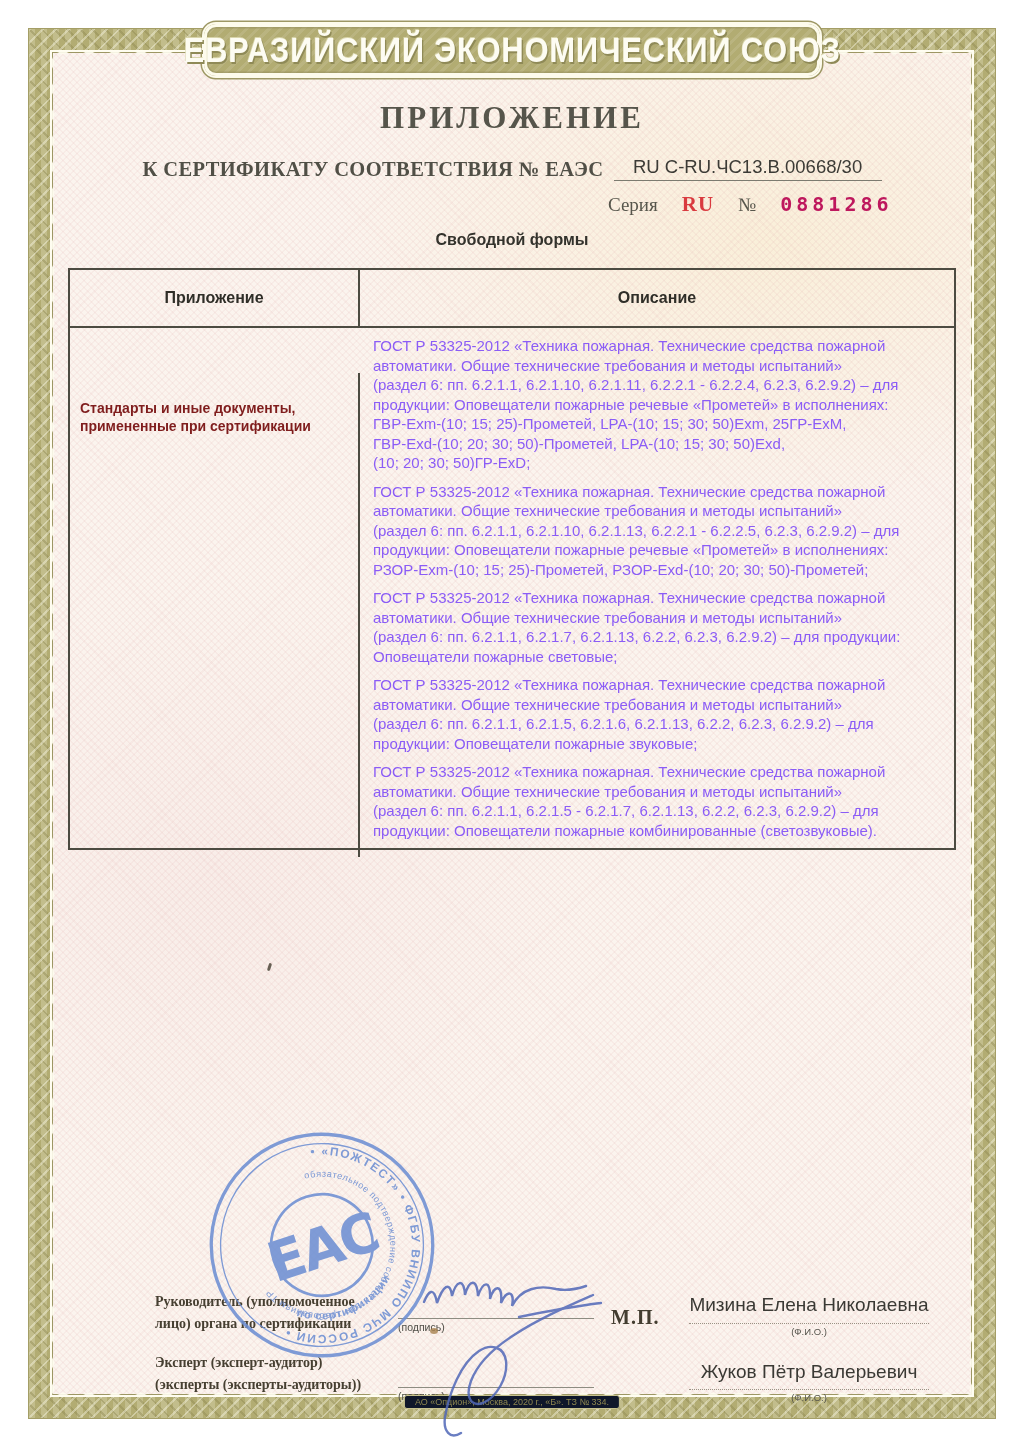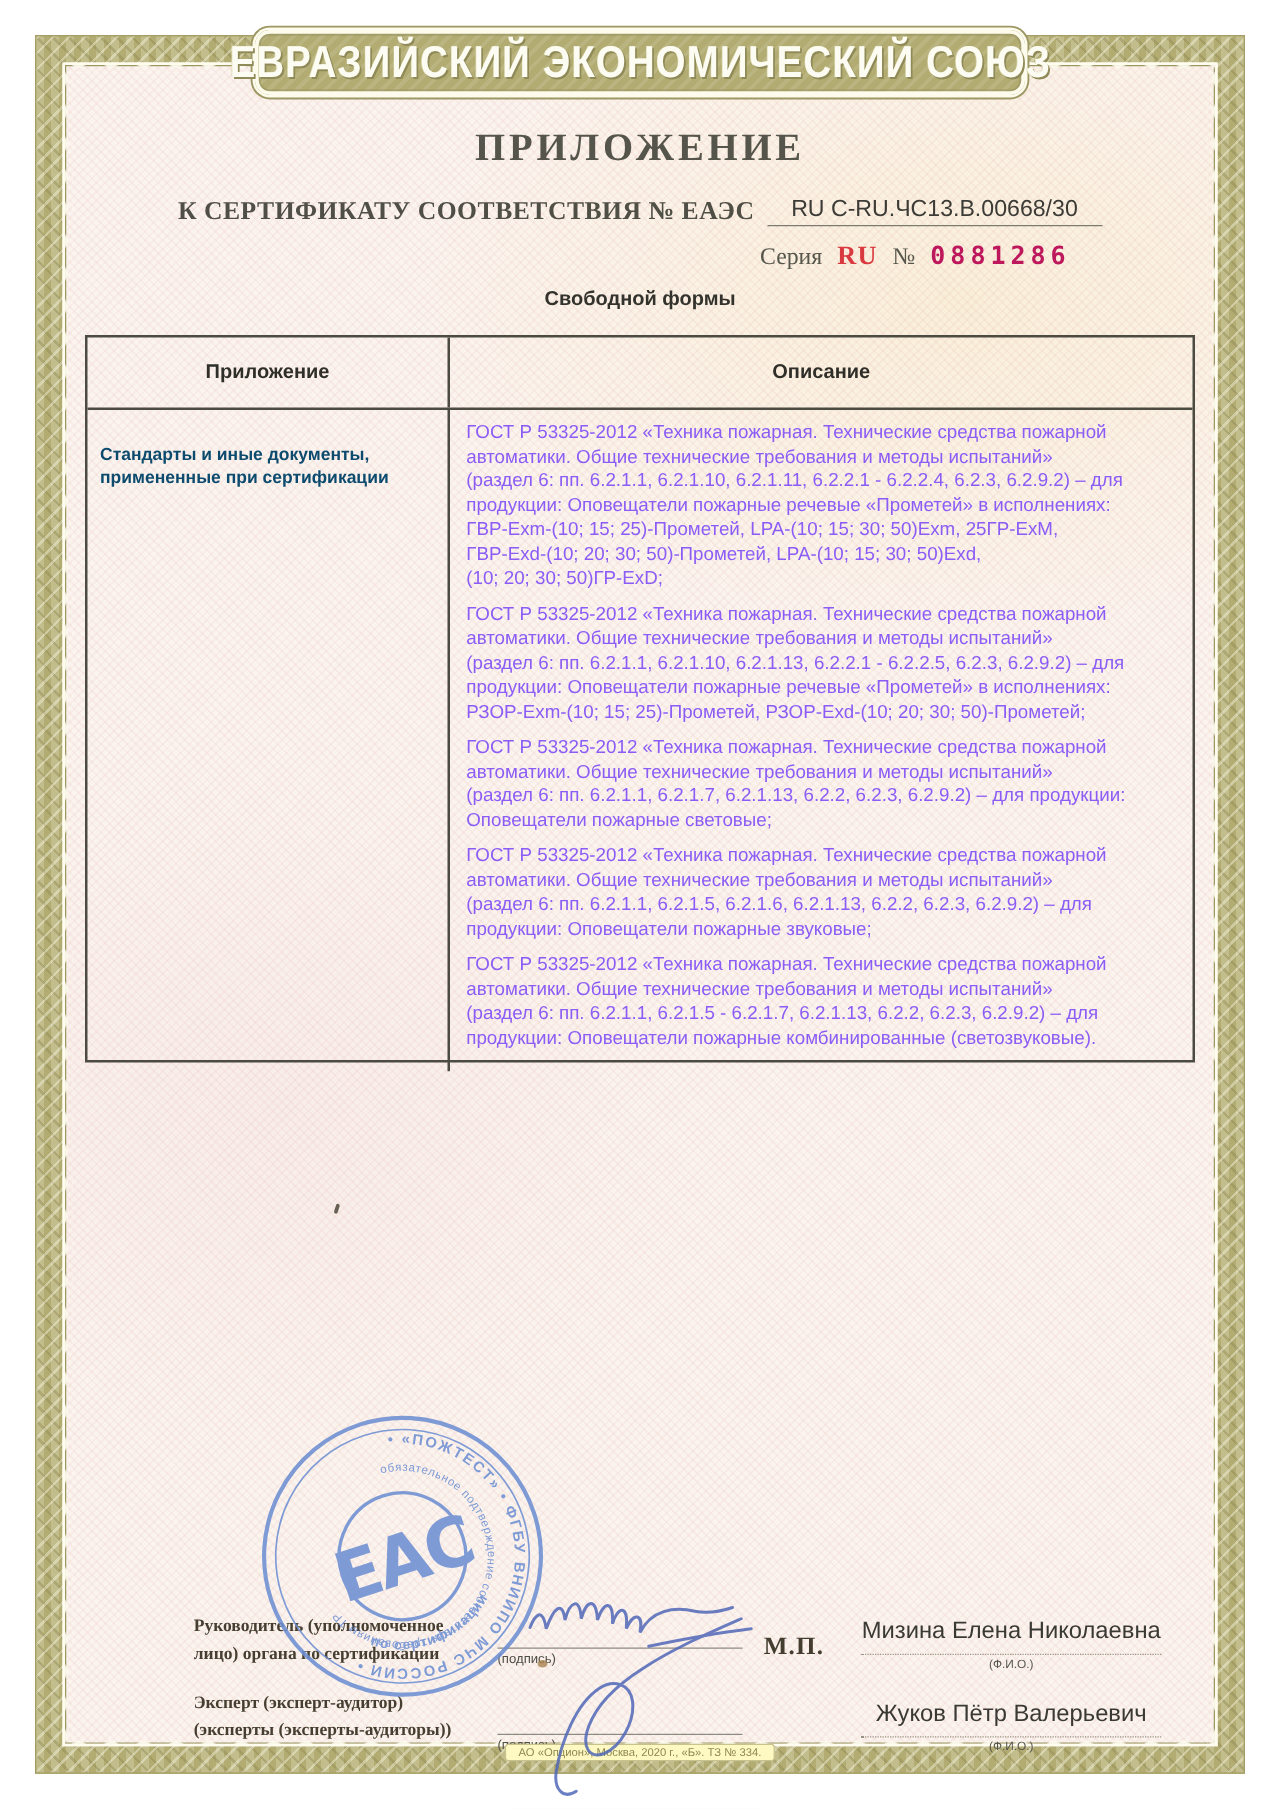--- a/index.html
+++ b/index.html
@@ -37,38 +37,38 @@
     font-family:"Liberation Sans",sans-serif;font-weight:700;font-size:33px;letter-spacing:1px;
     color:#fdfcf2;text-shadow:1.5px 1.5px 0 #8f8a57, -0.5px -0.5px 0 #d9d5ab;}
 
   
   .doc-title{position:absolute;top:100px;left:0;width:100%;text-align:center;z-index:4;
     font-family:"Liberation Serif",serif;font-weight:700;font-size:31px;letter-spacing:3px;color:#56554b;}
   .cert-line{position:absolute;top:156px;left:0;width:100%;z-index:4;display:flex;justify-content:center;align-items:flex-end;gap:10px;}
   .cert-line .lbl{font-family:"Liberation Serif",serif;font-weight:700;font-size:20.5px;color:#504f46;letter-spacing:.4px;}
   .cert-line .num{font-family:"Liberation Sans",sans-serif;font-size:18.5px;color:#3c3b36;
     border-bottom:1.5px solid #7c7b70;padding:0 14px 2px 14px;min-width:240px;text-align:center;}
-  .series-line{position:absolute;top:192px;left:608px;z-index:4;display:flex;align-items:baseline;gap:12px;}
+  .series-line{position:absolute;top:192px;left:608px;z-index:4;display:flex;align-items:baseline;gap:24px;}
   .series-line .s-lbl{font-family:"Liberation Serif",serif;font-size:19px;color:#57564c;}
   .series-line .s-val{font-family:"Liberation Serif",serif;font-weight:700;font-size:21px;color:#d93a3f;letter-spacing:1px;}
   .series-line .s-no{font-family:"Liberation Serif",serif;font-size:19px;color:#57564c;}
   .series-line .s-num{font-family:"DejaVu Sans Mono",monospace;font-weight:700;font-size:20px;color:#be185d;letter-spacing:4px;}
   .form-note{position:absolute;top:231px;left:0;width:100%;text-align:center;z-index:4;
     font-weight:700;font-size:16px;color:#33322c;}
 
   
   .cert-table{position:absolute;left:68px;top:268px;width:888px;height:582px;z-index:4;
     border:2px solid #4c4b41;box-sizing:border-box;display:flex;flex-direction:column;}
   .t-head{display:flex;border-bottom:2px solid #4c4b41;height:56px;flex:0 0 auto;}
   .t-body{display:flex;flex:1 1 auto;}
   .c1{width:290px;flex:0 0 auto;border-right:2px solid #4c4b41;box-sizing:border-box;}
   .c2{flex:1 1 auto;}
   .t-head .c1,.t-head .c2{display:flex;align-items:center;justify-content:center;
     font-weight:700;font-size:16px;color:#2f2e28;}
-  .row-label{padding:26px 10px;font-weight:700;font-size:14px;line-height:18px;color:#0c4a6e;white-space:pre-line;}
+  .row-label{padding:26px 10px;font-weight:700;font-size:14px;line-height:18px;color:#7f1d1d;white-space:pre-line;margin-top:45px;}
   .desc-cell{padding:8px 12px 8px 13px;}
   .desc-cell p{margin:0 0 9px 0;font-size:15px;line-height:19.5px;color:#8b5cf6;white-space:pre-line;}
   .stray-dot{position:absolute;left:268px;top:963px;width:3px;height:8px;background:#4d463a;
     transform:rotate(18deg);border-radius:2px;z-index:4;opacity:.85;}
 
   
   .stamp{position:absolute;left:203px;top:1126px;width:238px;height:238px;z-index:5;
     transform:rotate(-18deg);opacity:.88;}
 
   
@@ -80,21 +80,21 @@
     font-weight:700;font-size:20px;color:#433d30;letter-spacing:1px;}
   .fio-name{position:absolute;z-index:4;width:246px;left:686px;text-align:center;
     font-size:19px;color:#3a3934;}
   .fio-line{position:absolute;z-index:4;border-top:1px dotted #9a9284;width:240px;left:689px;}
   .fio-caption{position:absolute;z-index:4;width:240px;left:689px;text-align:center;font-size:9.5px;color:#55544c;}
 
   .sig-ink{position:absolute;inset:0;z-index:6;pointer-events:none;}
 
   
   .imprint{position:absolute;top:1395px;left:50%;transform:translateX(-50%);z-index:4;
-    background:#fef9c3;border:1px solid #c7c28e;border-radius:3px;padding:1px 10px;
+    background:#0f172a;border:1px solid #c7c28e;border-radius:3px;padding:1px 10px;
     font-size:9px;color:#8e8750;white-space:nowrap;}
 </style>
 </head>
 <body>
 
 <div class="frame"></div>
 <div class="page-body"></div>
 <div class="sc-top"></div>
 <div class="sc-bottom"></div>
 <div class="sc-left"></div>

